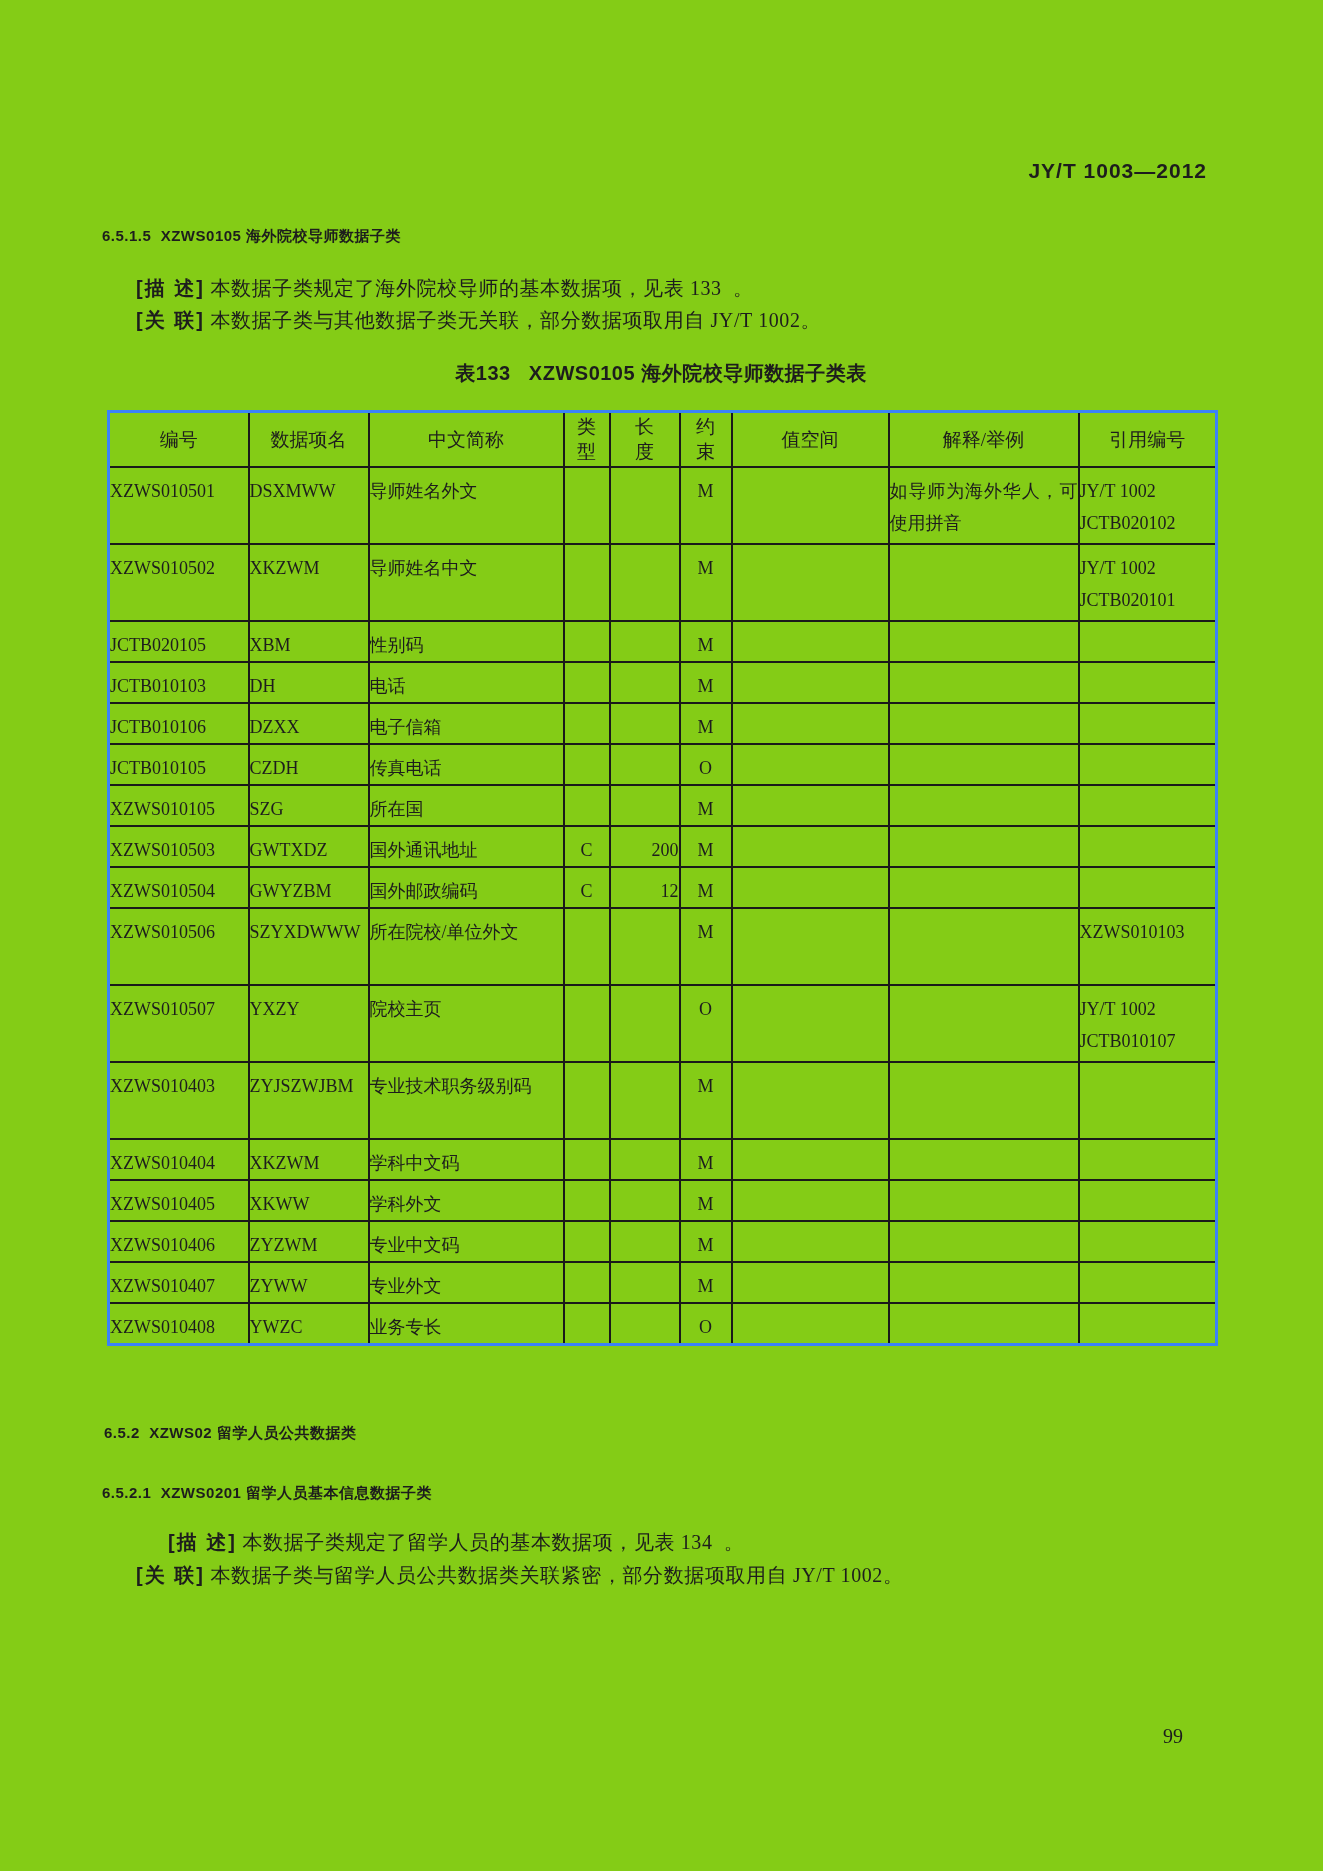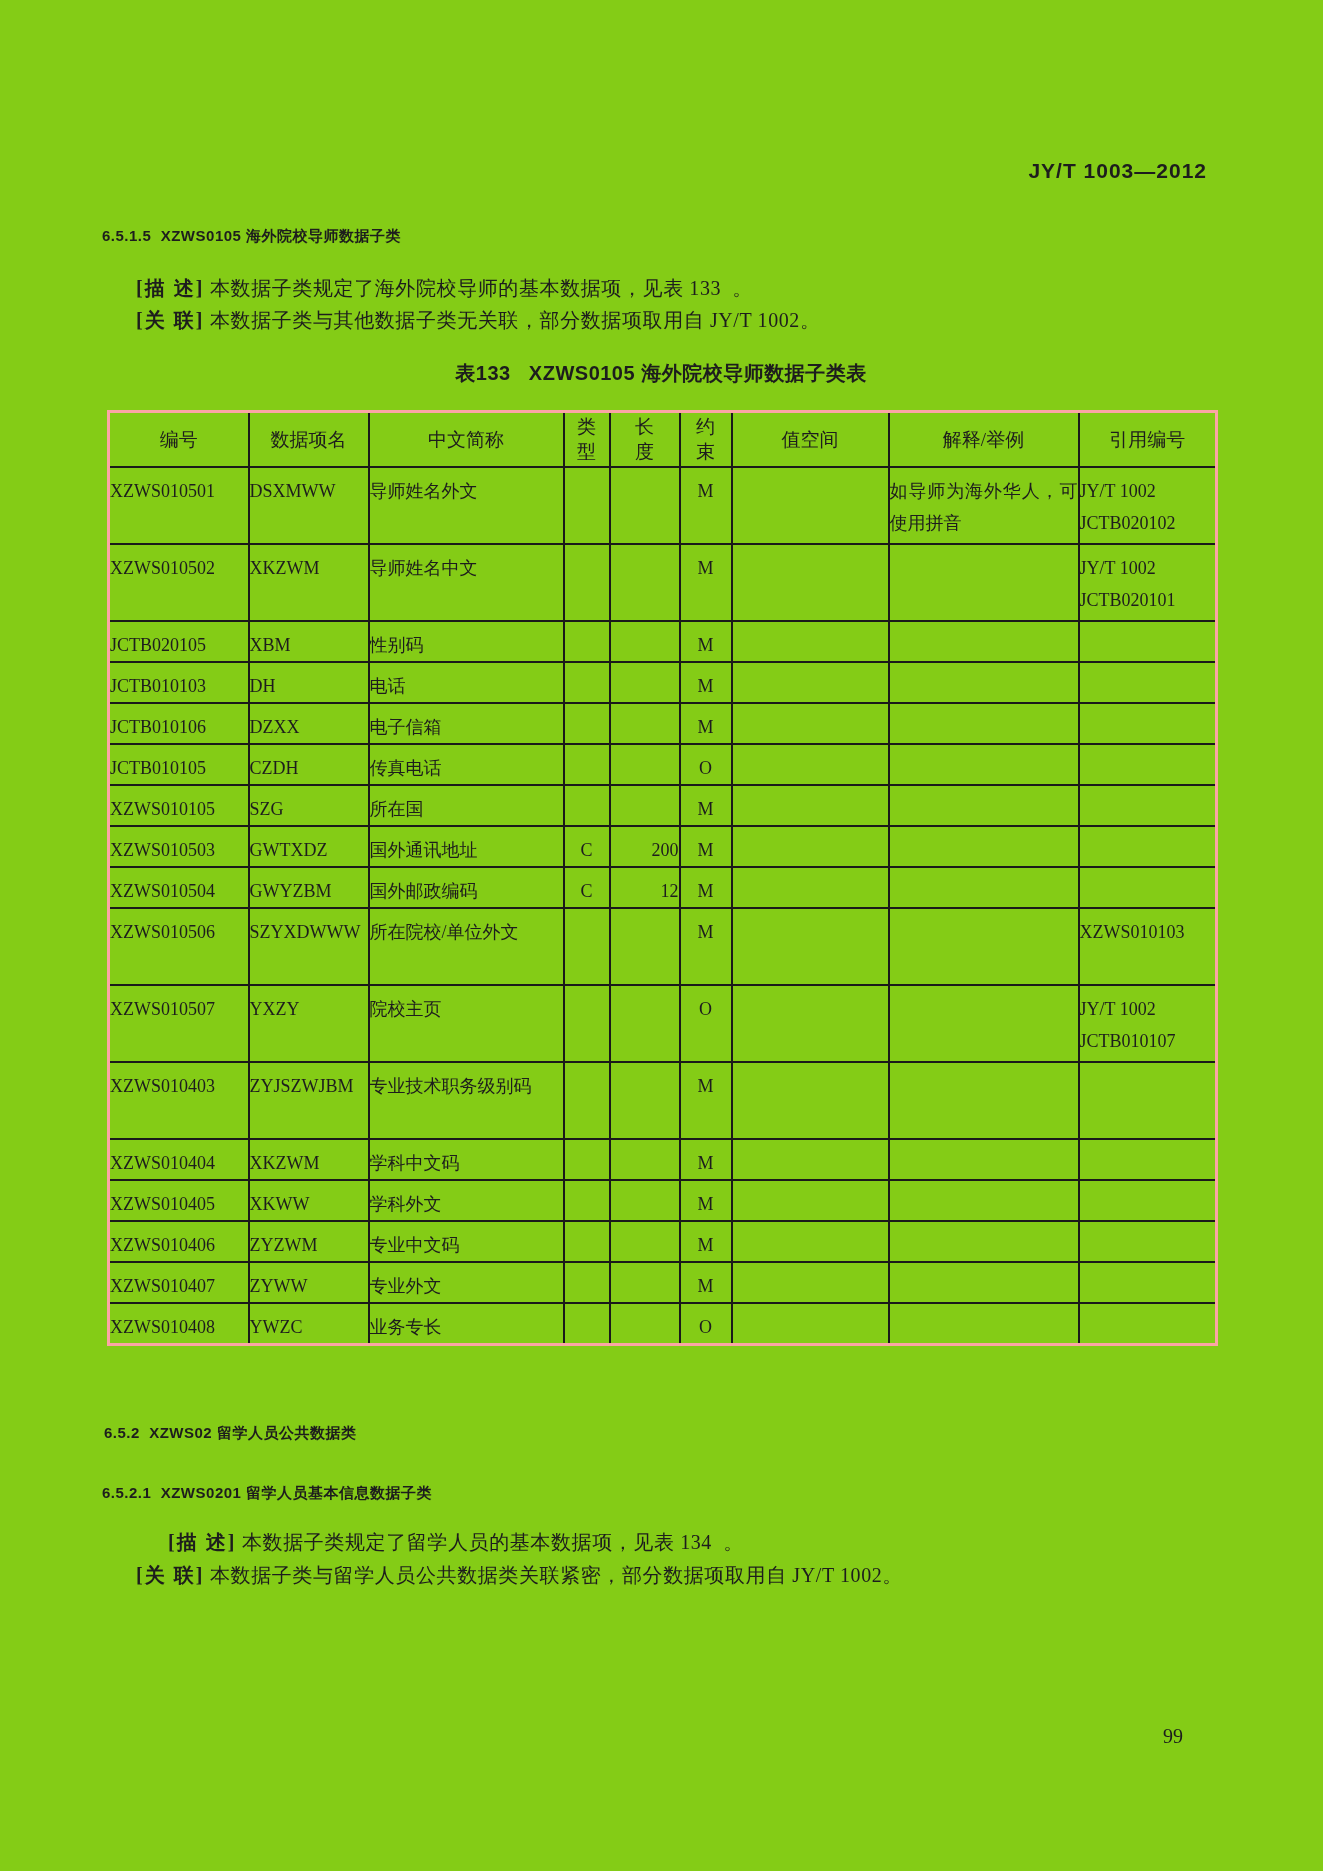--- a/index.html
+++ b/index.html
@@ -35,21 +35,21 @@
   .h-6521{left:102px;top:1479px;}
   .para{
     position:absolute;
     left:136px;
     font-size:20px;
     line-height:28px;
     white-space:pre-wrap;
     letter-spacing:0.6px;
   }
   .para .lbl{
-    font-family:Liberation Serif, serif;
+    font-family:Liberation Sans, sans-serif;
     font-weight:700;
     letter-spacing:2px;
     text-align:right;
   }
   .p-desc1{top:274px;}
   .p-rel1{top:306px;}
   .p-desc2{top:1528px;margin-left:32px;}
   .p-rel2{top:1561px;}
   .tbl-caption{
     position:absolute;
@@ -61,21 +61,21 @@
     font-size:20px;
     white-space:pre-wrap;
     letter-spacing:0.5px;
   }
   table.data{
     position:absolute;
     left:107px;top:410px;
     width:1108px;
     border-collapse:collapse;
     table-layout:fixed;
-    border:3px solid #fca5a5;
+    border:3px solid #3b82f6;
     font-size:18px;
   }
   table.data th, table.data td{
     border:2px solid #1a1a1a;
     padding:0;
     overflow:hidden;
   }
   table.data thead tr{height:55px;}
   table.data th{
     font-weight:400;

